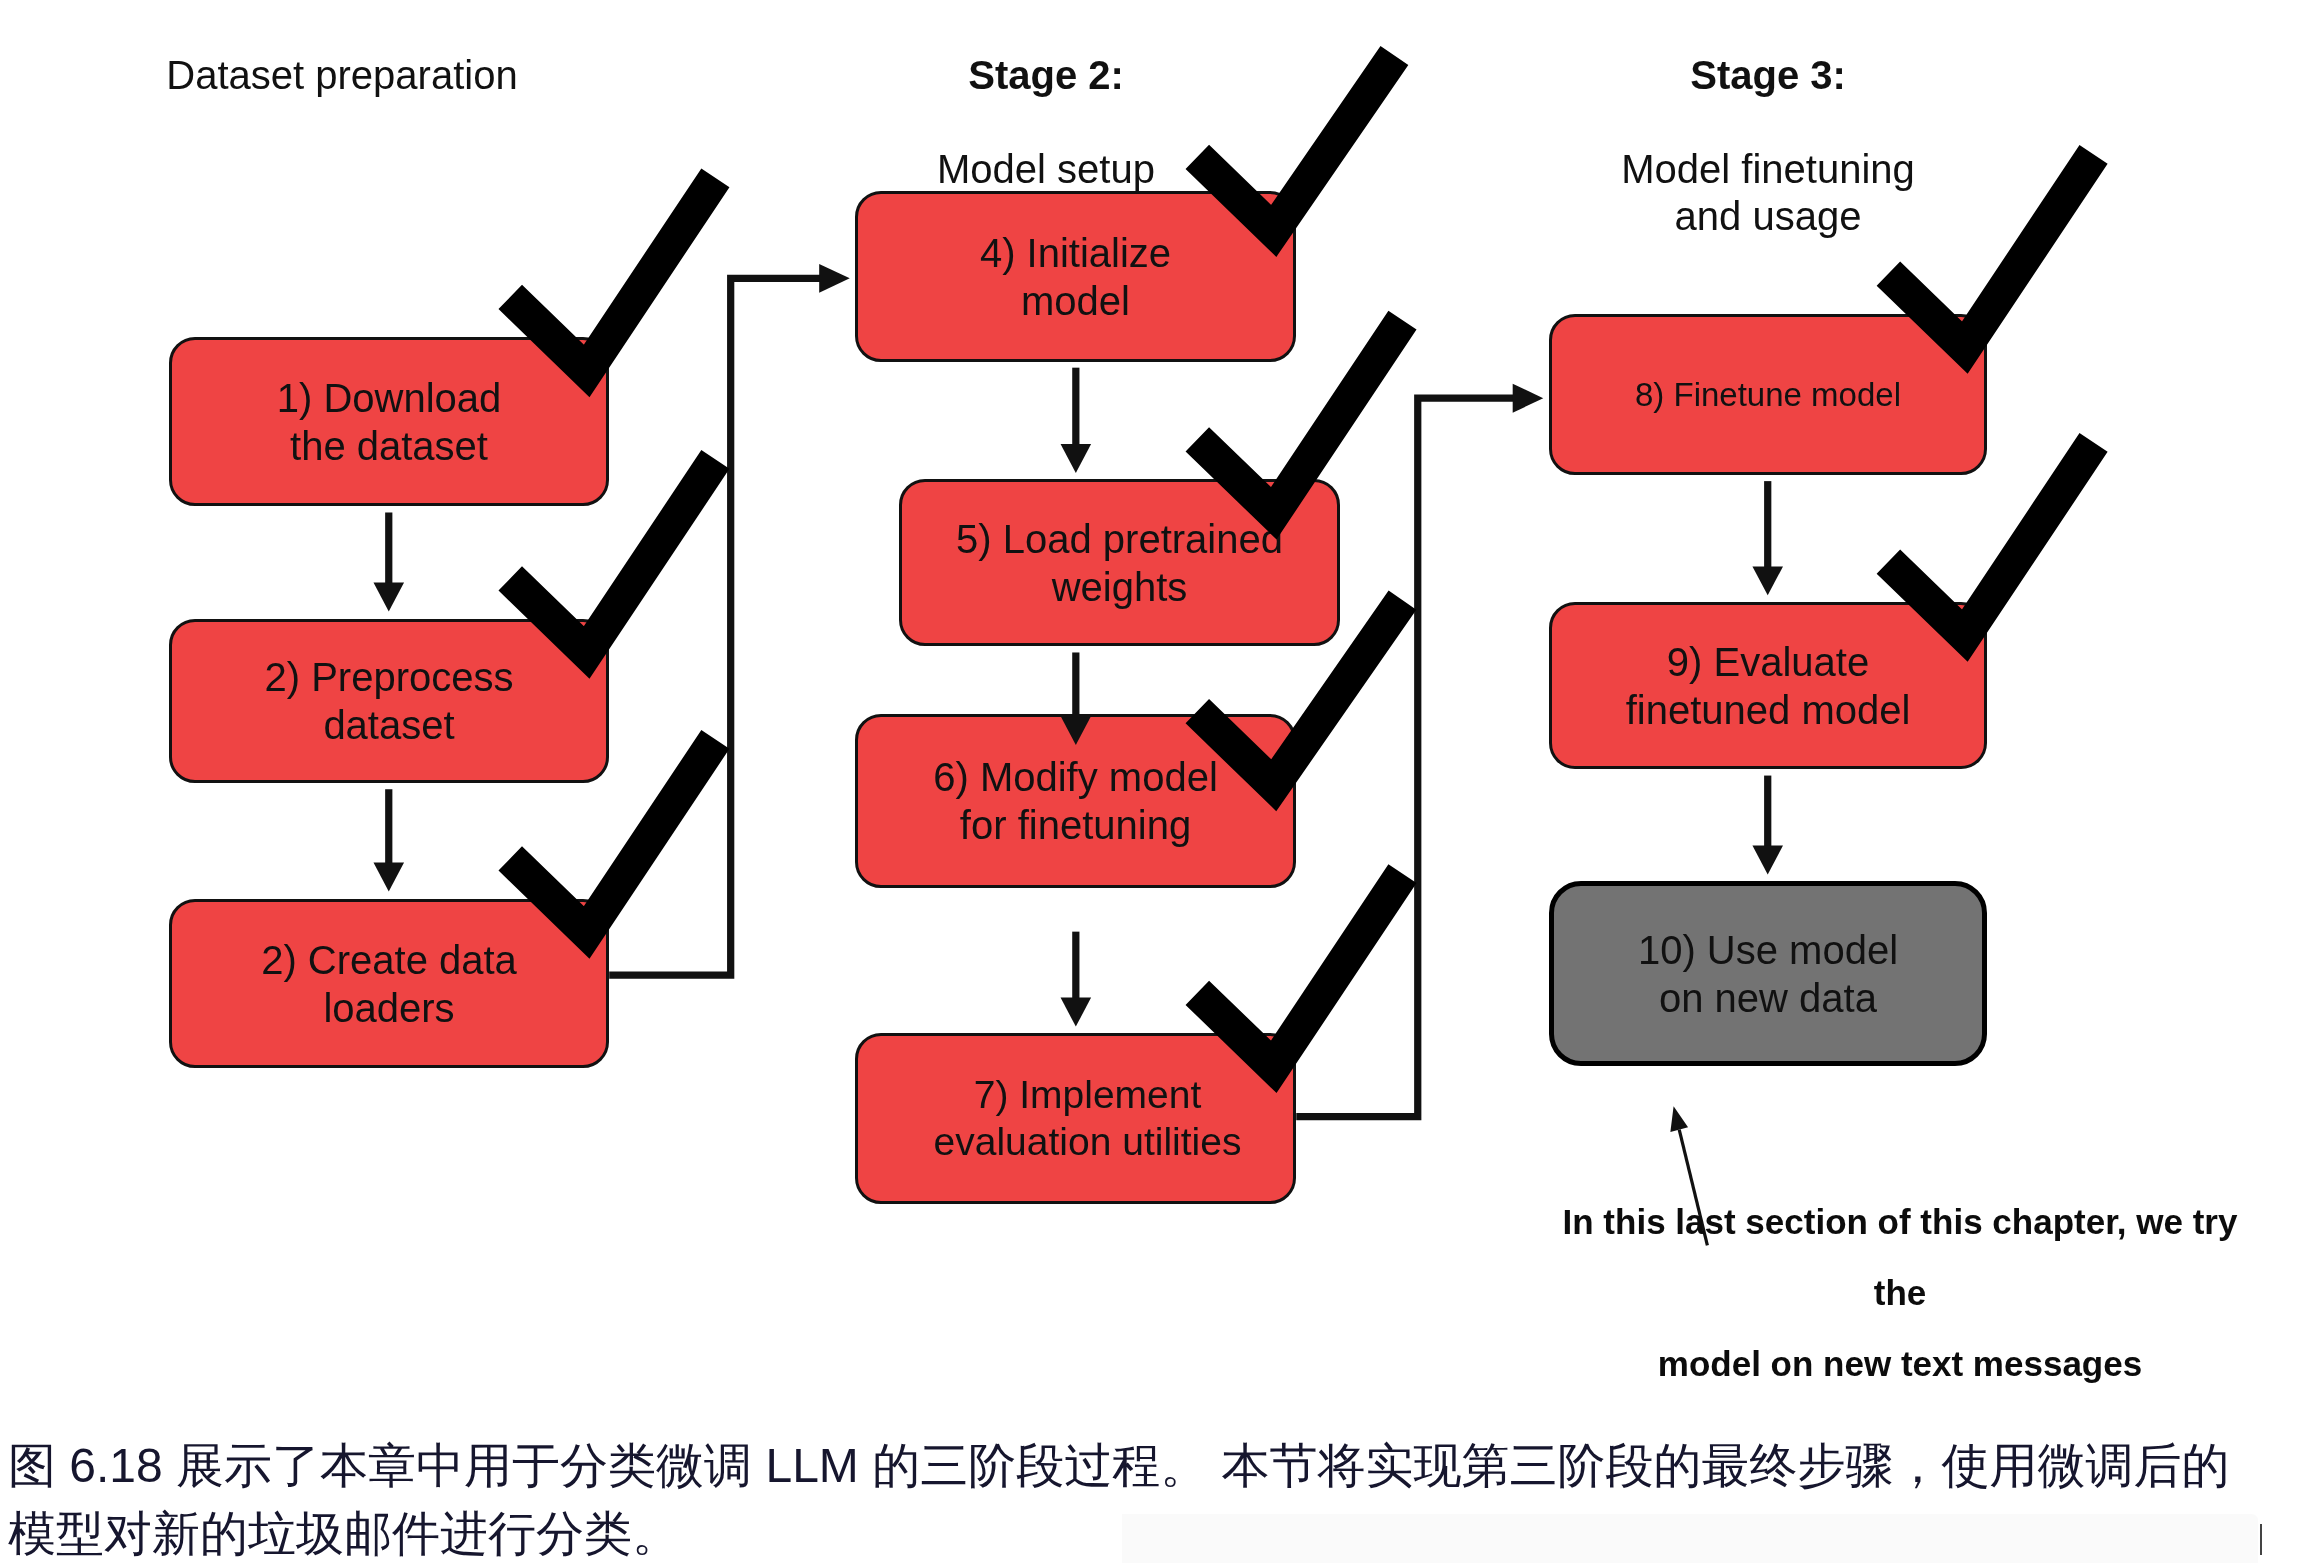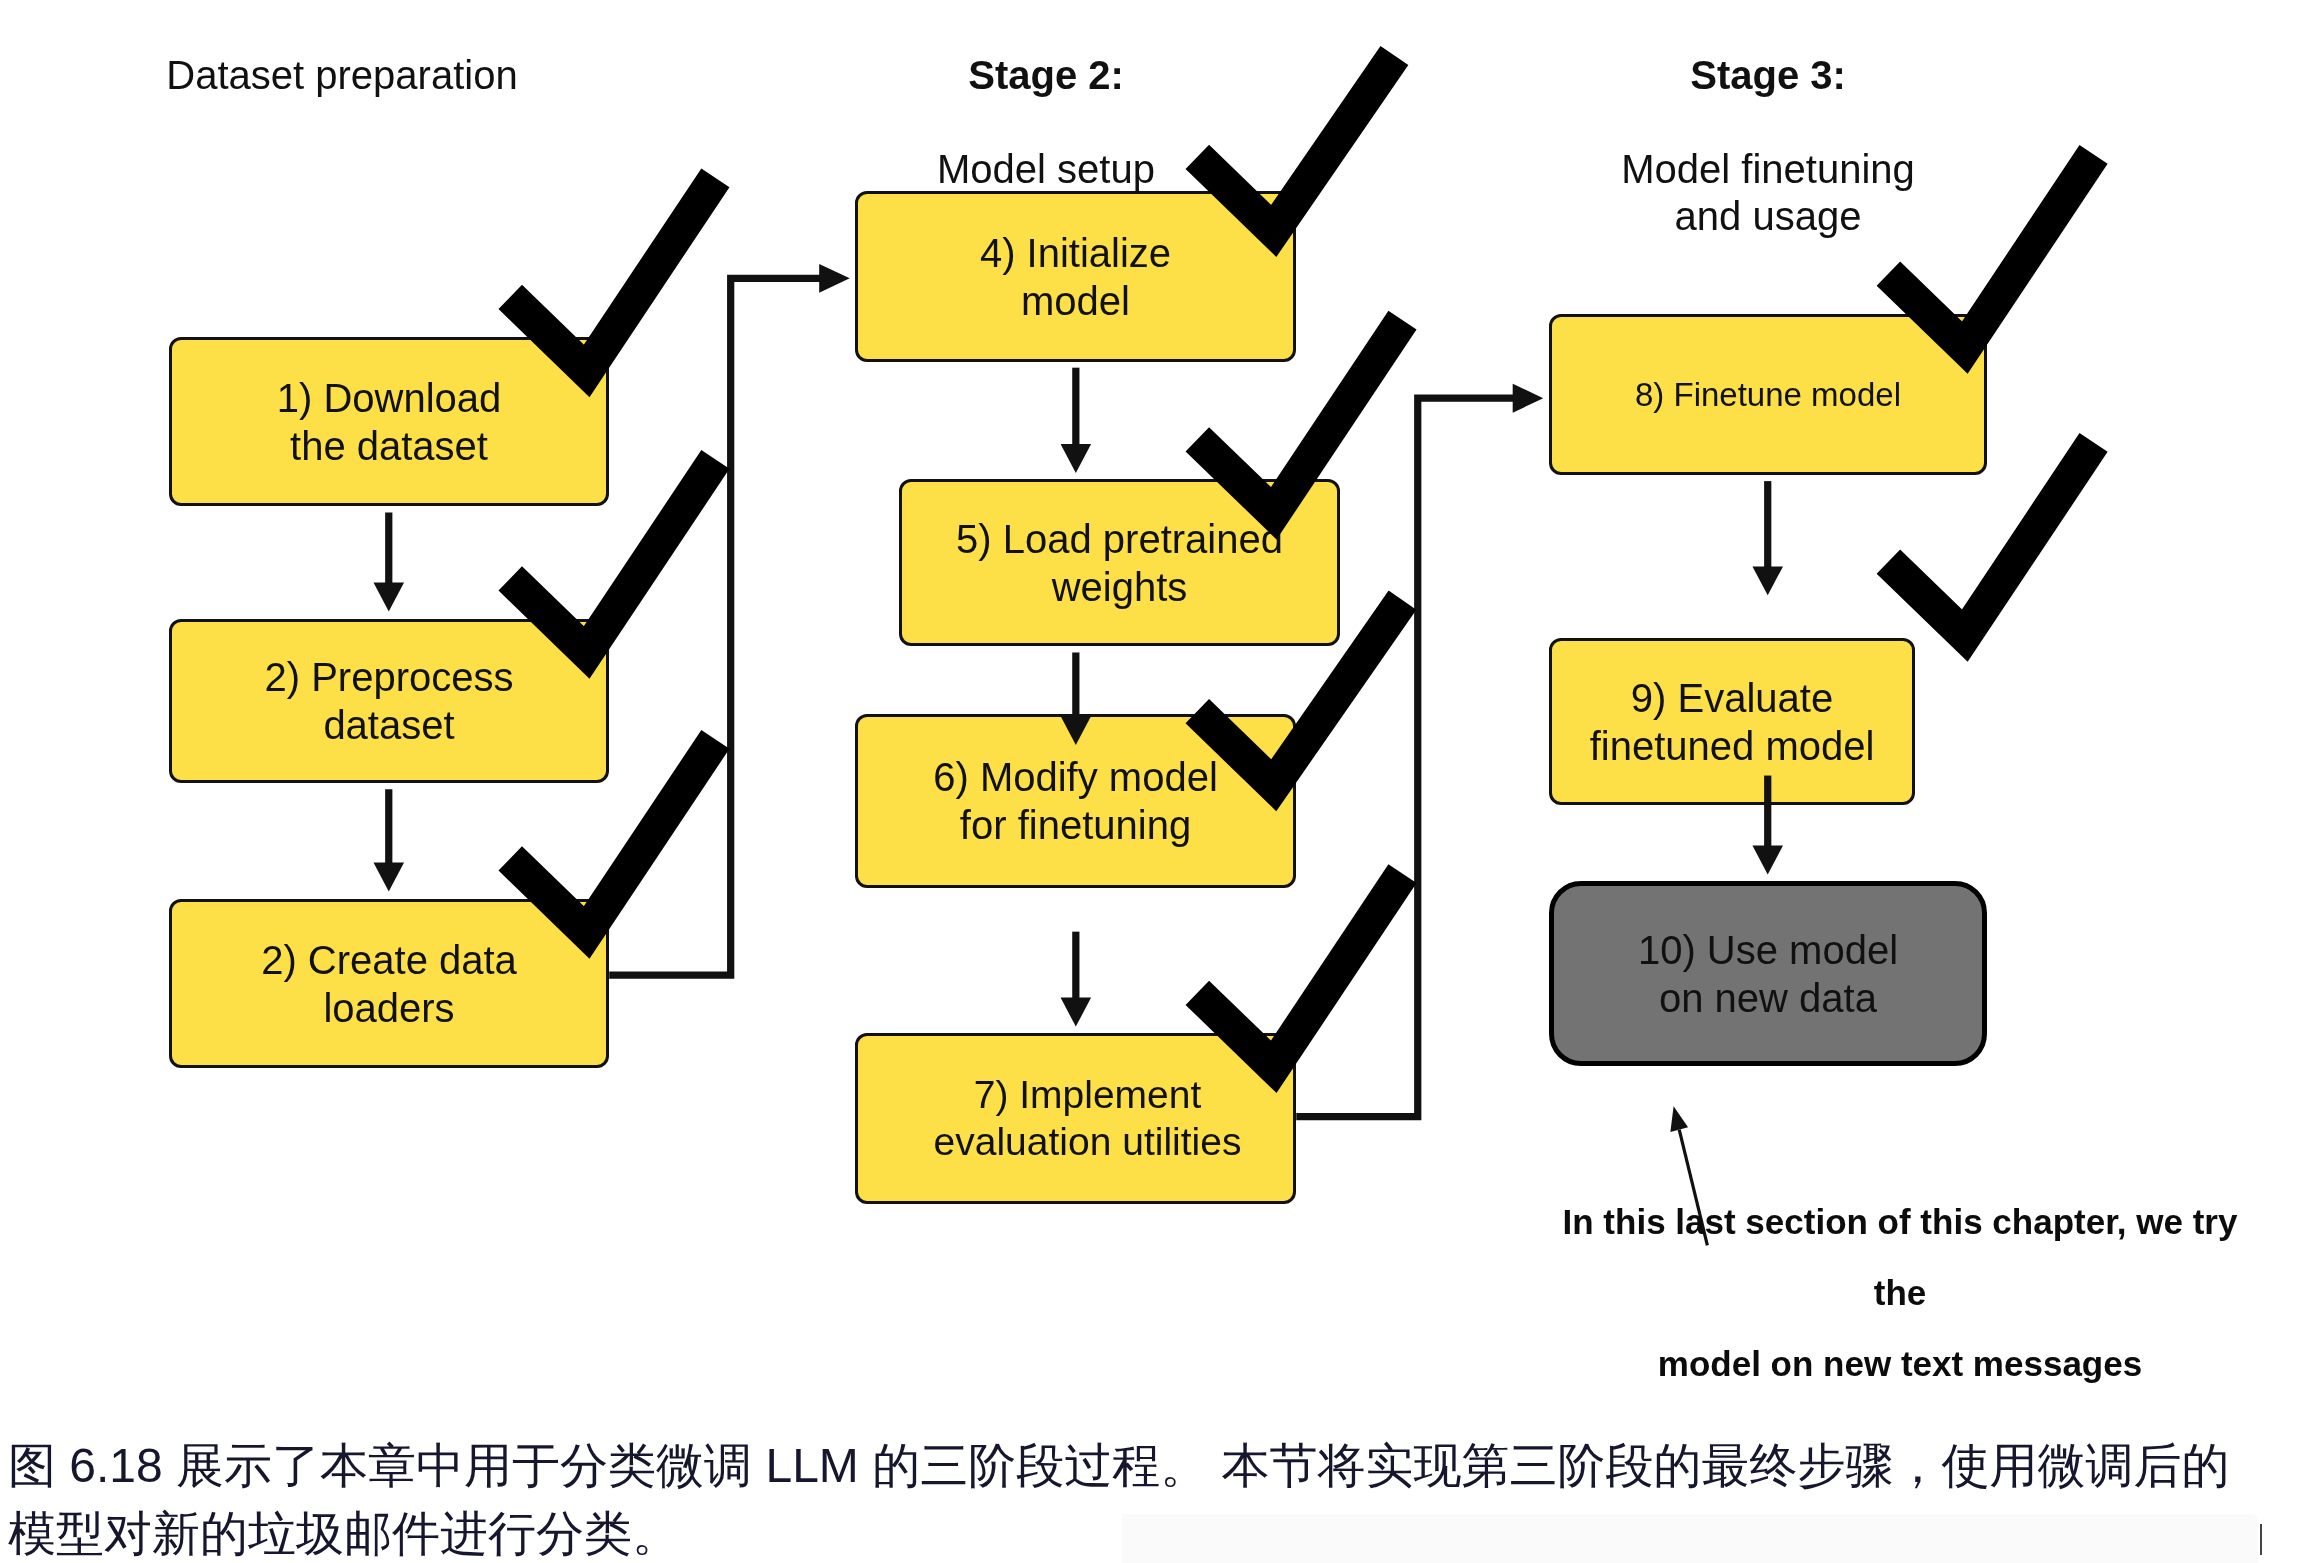--- a/index.html
+++ b/index.html
@@ -1,33 +1,33 @@
 <!DOCTYPE html>
 <html style="font-size:13px"><head>
 <meta charset="utf-8">
 <style>
   html,body{margin:0;padding:0;background:#fff;}
   #canvas{position:relative;width:2319px;height:1564px;background:#ffffff;overflow:hidden;
           font-family:"Liberation Sans","DejaVu Sans",sans-serif;color:#111;}
   .stage-header{position:absolute;transform:translateX(-50%);text-align:center;
                 font-size:40px;line-height:47px;white-space:pre-line;}
   .stage-header .t{font-weight:bold;}
-  .box{position:absolute;background:#fde047;border:3.6px solid #111;border-radius:12px;
+  .box{position:absolute;background:#ef4444;border:3.6px solid #111;border-radius:26px;
        display:flex;align-items:center;justify-content:center;text-align:center;
        font-size:40px;line-height:1.2;white-space:pre-line;box-sizing:border-box;}
   .box.hl{background:#737373;border:5.6px solid #000;border-radius:32px;}
   .b1{left:169px;top:337px;width:440px;height:169px;}
   .b2{left:169px;top:619px;width:440px;height:164px;}
   .b3{left:169px;top:899px;width:440px;height:169px;}
   .b4{left:855px;top:191px;width:441px;height:171px;}
   .b5{left:899px;top:479px;width:441px;height:167px;}
   .b6{left:855px;top:714px;width:441px;height:174px;}
   .b7{left:855px;top:1033px;width:441px;height:171px;font-size:39px;padding-left:24px;}
   .b8{left:1549px;top:314px;width:438px;height:161px;font-size:33px;}
-  .b9{left:1549px;top:602px;width:366px;height:167px;margin-top:36px;}
+  .b9{left:1549px;top:602px;width:438px;height:167px;}
   .b10{left:1549px;top:881px;width:438px;height:185px;}
   #overlay{position:absolute;left:0;top:0;width:2319px;height:1564px;pointer-events:none;}
   .annotation{position:absolute;left:1900px;top:1186px;transform:translateX(-50%);
               width:692px;text-align:center;font-weight:bold;font-size:35px;
               line-height:71px;white-space:pre-line;color:#0c0c0c;}
   .caption{position:absolute;left:8px;top:1432px;width:2301px;font-size:48px;
            line-height:68px;white-space:pre-line;color:#16162e;}
   .grayband{position:absolute;left:1122px;top:1514px;width:1136px;height:50px;
             background:#fafafa;border-top-right-radius:6.4px;}
   .cursor{position:absolute;left:2260px;top:1524px;width:2.4px;height:31px;background:#444;}

